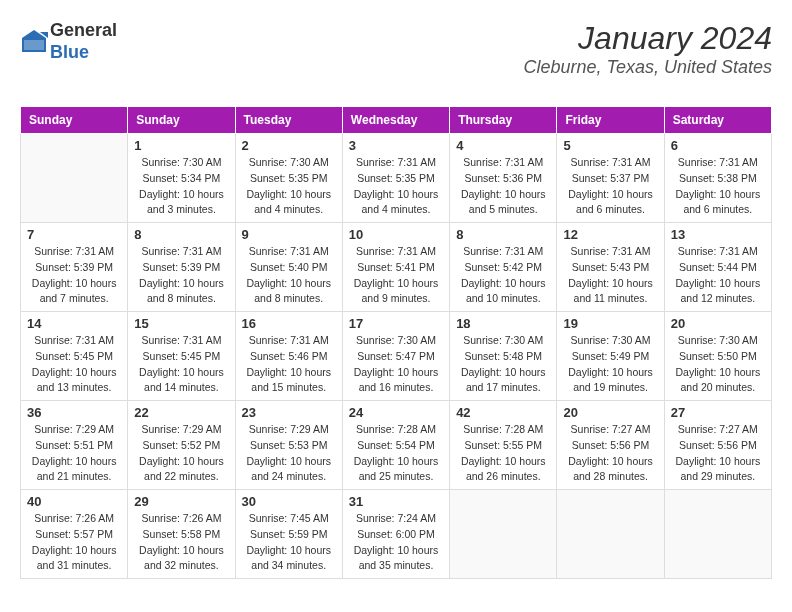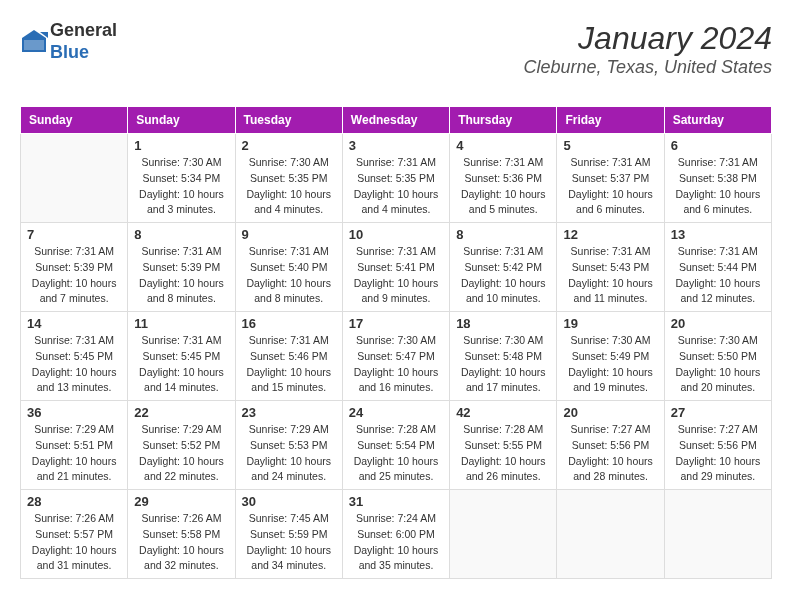--- a/index.html
+++ b/index.html
@@ -216,21 +216,21 @@
       </tr>
       <tr>
         <td>
           <span class="day-num">14</span>
           <div class="day-info" style="white-space: pre-line;">Sunrise: 7:31 AM
 Sunset: 5:45 PM
 Daylight: 10 hours
 and 13 minutes.</div>
         </td>
         <td>
-          <span class="day-num">11</span>
+          <span class="day-num">15</span>
           <div class="day-info" style="white-space: pre-line;">Sunrise: 7:31 AM
 Sunset: 5:45 PM
 Daylight: 10 hours
 and 14 minutes.</div>
         </td>
         <td>
           <span class="day-num">16</span>
           <div class="day-info" style="white-space: pre-line;">Sunrise: 7:31 AM
 Sunset: 5:46 PM
 Daylight: 10 hours
@@ -311,21 +311,21 @@
         <td>
           <span class="day-num">27</span>
           <div class="day-info" style="white-space: pre-line;">Sunrise: 7:27 AM
 Sunset: 5:56 PM
 Daylight: 10 hours
 and 29 minutes.</div>
         </td>
       </tr>
       <tr>
         <td>
-          <span class="day-num">28</span>
+          <span class="day-num">40</span>
           <div class="day-info" style="white-space: pre-line;">Sunrise: 7:26 AM
 Sunset: 5:57 PM
 Daylight: 10 hours
 and 31 minutes.</div>
         </td>
         <td>
           <span class="day-num">29</span>
           <div class="day-info" style="white-space: pre-line;">Sunrise: 7:26 AM
 Sunset: 5:58 PM
 Daylight: 10 hours

